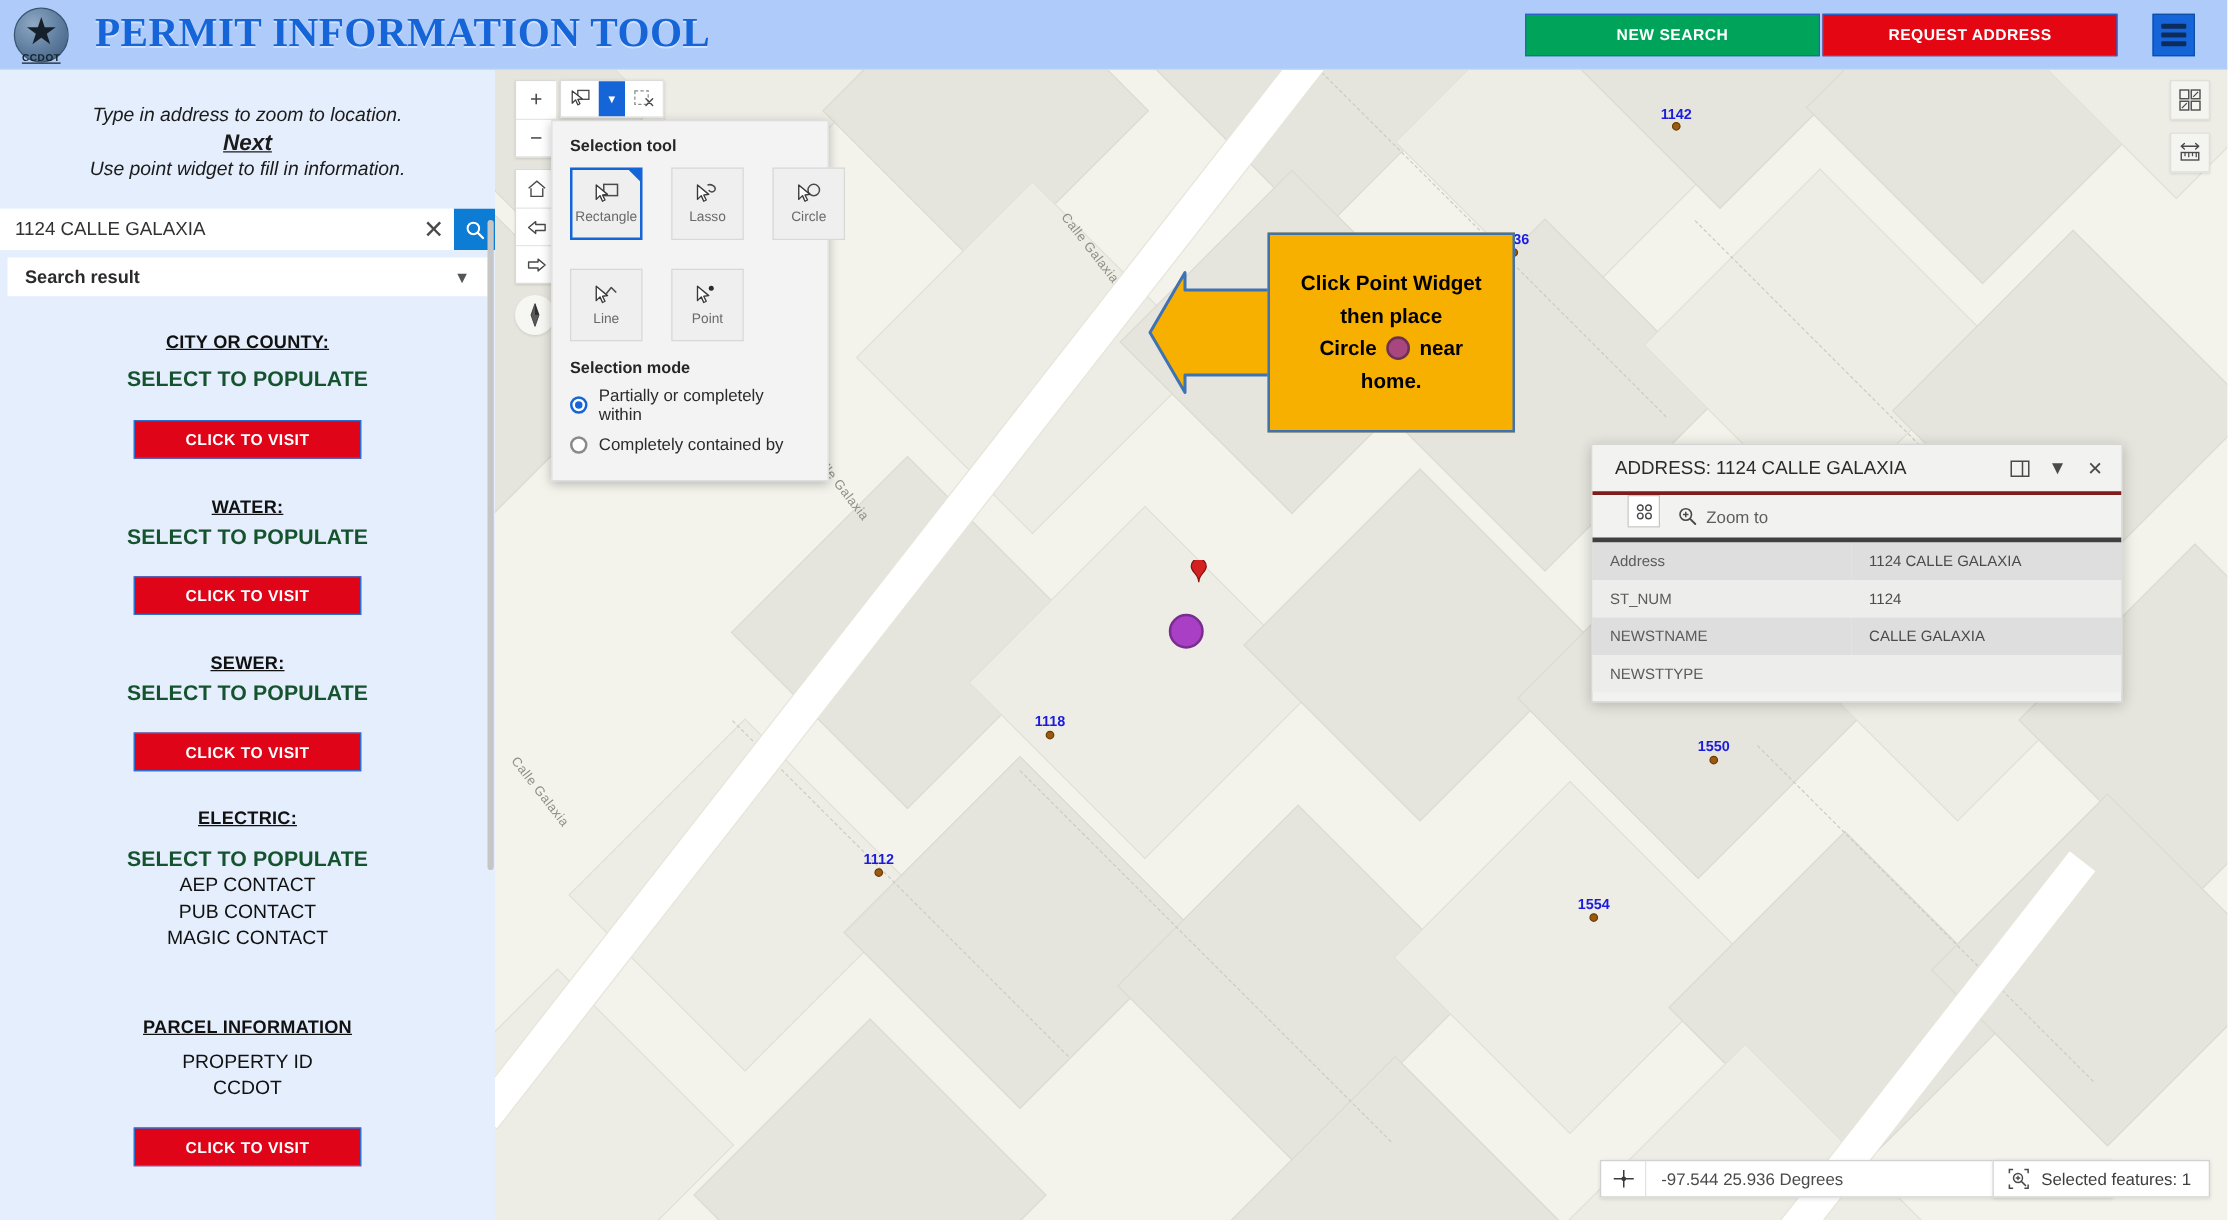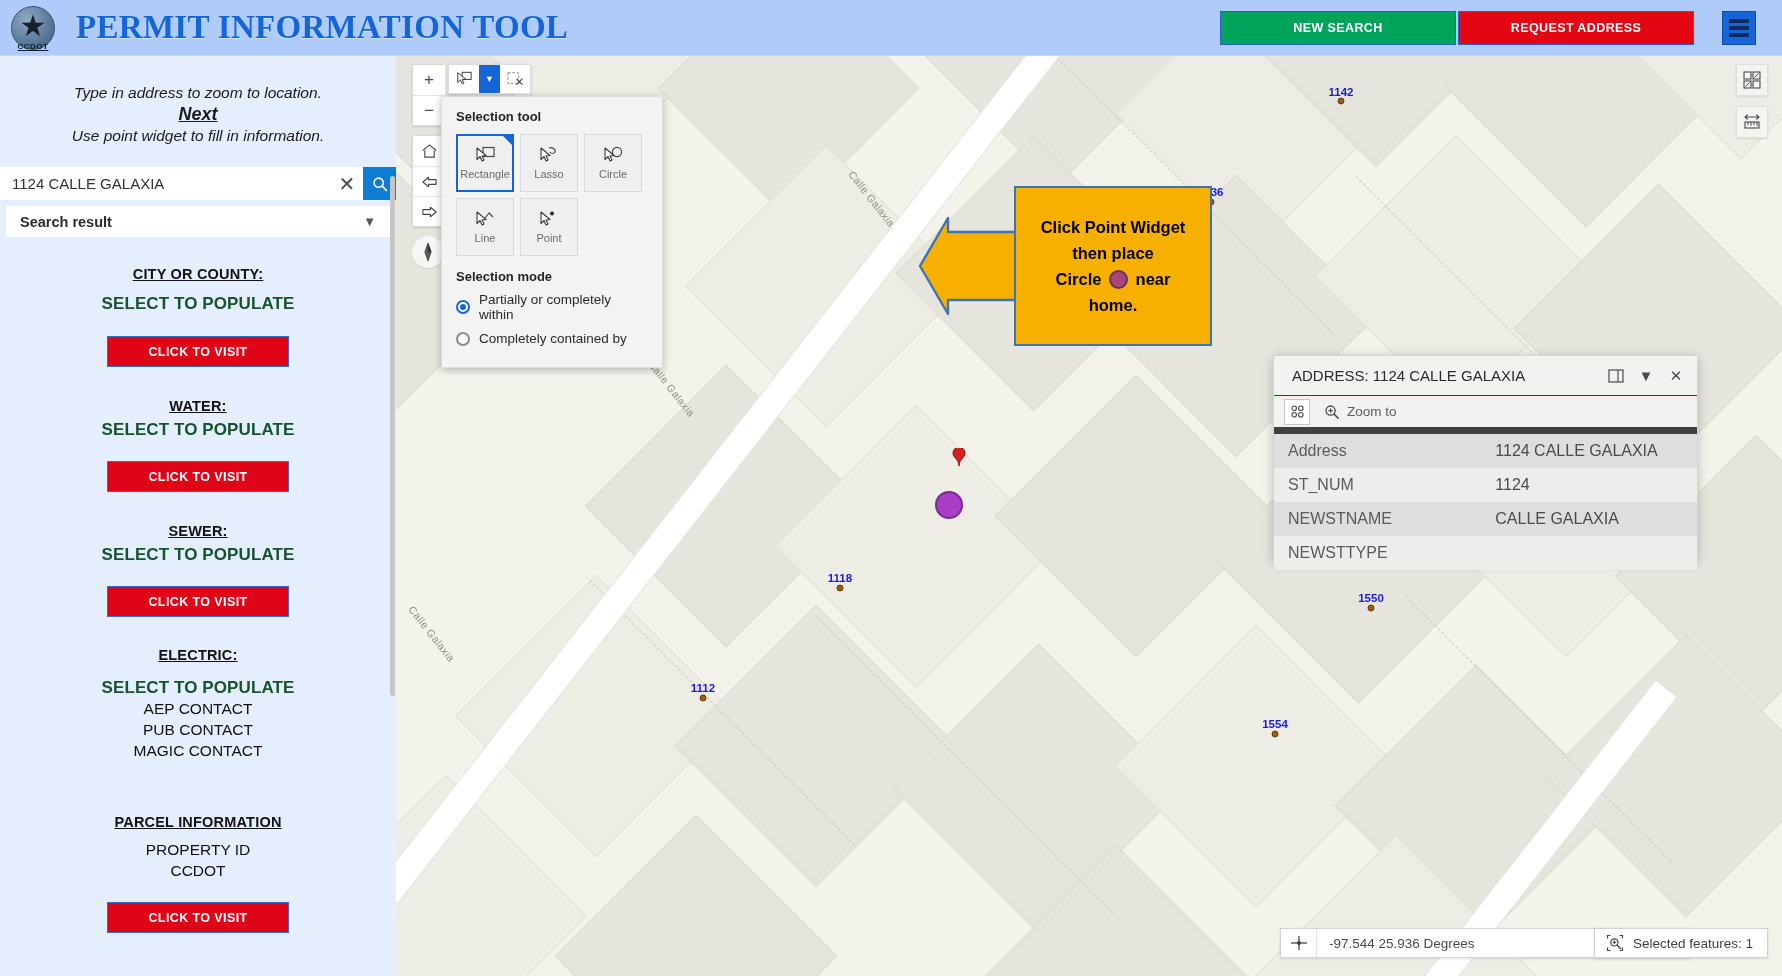--- a/index.html
+++ b/index.html
@@ -178,21 +178,21 @@
     display: flex; align-items: center; justify-content: center; cursor: pointer; font-size: 9px;
   }
 
   
   .sel-panel {
     position: absolute; left: 45px; top: 40px; width: 222px;
     background: #f3f3f3; border: 1px solid #dedede;
     box-shadow: 0 2px 8px rgba(0,0,0,.25); z-index: 29; padding: 12px 14px 12px 14px;
   }
   .sel-panel h4 { font-size: 13px; color: #262626; font-weight: bold; margin-bottom: 10px; }
-  .tool-grid { display: grid; grid-template-columns: repeat(3, 58px); gap: 6px; }
+  .tool-grid { display: grid; grid-template-columns: repeat(3, 58px); gap: 23px; }
   .tool-card {
     width: 58px; height: 58px; background: #efefef; border: 1px solid #d8d8d8;
     display: flex; flex-direction: column; align-items: center; justify-content: center;
     cursor: pointer; position: relative; gap: 4px;
   }
   .tool-card.active { border: 2px solid #1565d8; }
   .tool-card.active::after {
     content: ""; position: absolute; top: 0; right: 0;
     border-width: 0 9px 9px 0; border-style: solid; border-color: transparent #1565d8 transparent transparent;
   }
@@ -226,42 +226,42 @@
   }
   .callout-arrow { position: absolute; left: 0; top: 28px; width: 100px; height: 104px; }
 
   
   .popup {
     position: absolute; left: 877px; top: 299px; width: 425px; height: 207px;
     background: #f2f2f0; border: 1px solid #d4d4d0; box-shadow: 0 2px 10px rgba(0,0,0,.22); z-index: 35;
   }
   .popup-head {
     height: 40px; display: flex; align-items: center; padding: 0 6px 0 18px;
-    border-bottom: 1px solid #7f1d1d; background: #f2f2f0;
+    border-bottom: 3px solid #7f1d1d; background: #f2f2f0;
   }
   .popup-title {
     flex: 1 1 auto; font-size: 15px; color: #2b2b2b; white-space: nowrap; overflow: hidden;
   }
   .popup-ico {
     width: 30px; height: 30px; display: flex; align-items: center; justify-content: center;
     color: #4a4a4a; cursor: pointer; font-size: 15px;
   }
   .popup-actions {
-    height: 38px; display: flex; align-items: center; gap: 8px; padding: 0 0 0 10px;
-    border-bottom: 7px solid #404040;
+    height: 38px; display: flex; gap: 8px; padding: 0 0 0 28px;
+    border-bottom: 4px solid #404040;
   }
   .pa-square {
     width: 26px; height: 26px; border: 1px solid #c6c6c2; background: #fff;
     display: flex; align-items: center; justify-content: center; cursor: pointer;
   }
   .pa-zoom { display: flex; align-items: center; gap: 7px; cursor: pointer; padding-left: 6px; }
   .pa-zoom span { font-size: 13.5px; color: #5d5d5d; }
   .ftable { width: 100%; border-collapse: collapse; }
   .ftable td {
-    font-size: 16px; color: #5b5b5b; padding: 8px 14px; border: 0; height: 25px; margin-top: 21px;
+    font-size: 12px; color: #5b5b5b; padding: 8px 14px; border: 0; height: 25px; margin-top: 21px;
   }
   .ftable tr:nth-child(odd) td { background: #dedede; }
   .ftable tr:nth-child(even) td { background: #ededeb; }
   .ftable td.fname { width: 49%; }
   .ftable td.fval { color: #4b4b4b; }
 
   
   .map-widgets {
     position: absolute; right: 14px; top: 8px; display: flex; flex-direction: column; gap: 10px; z-index: 20;
   }

